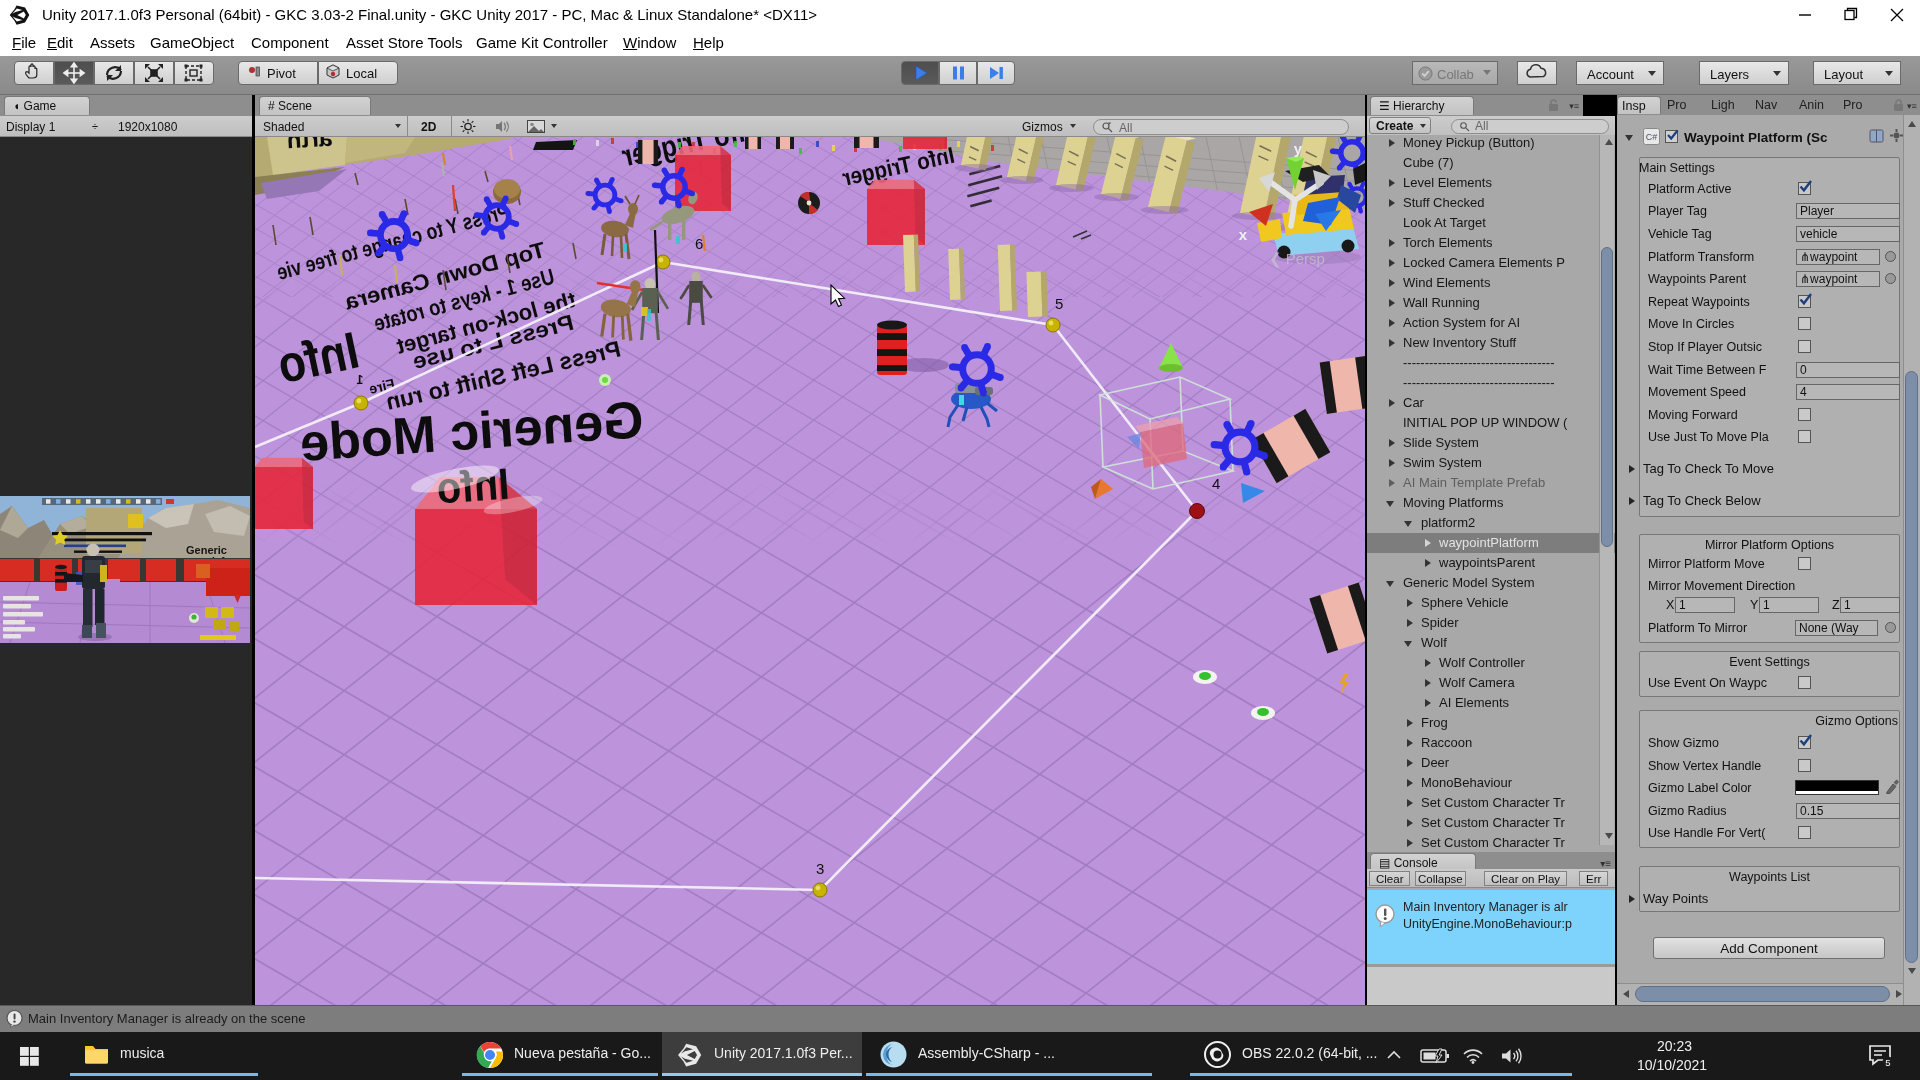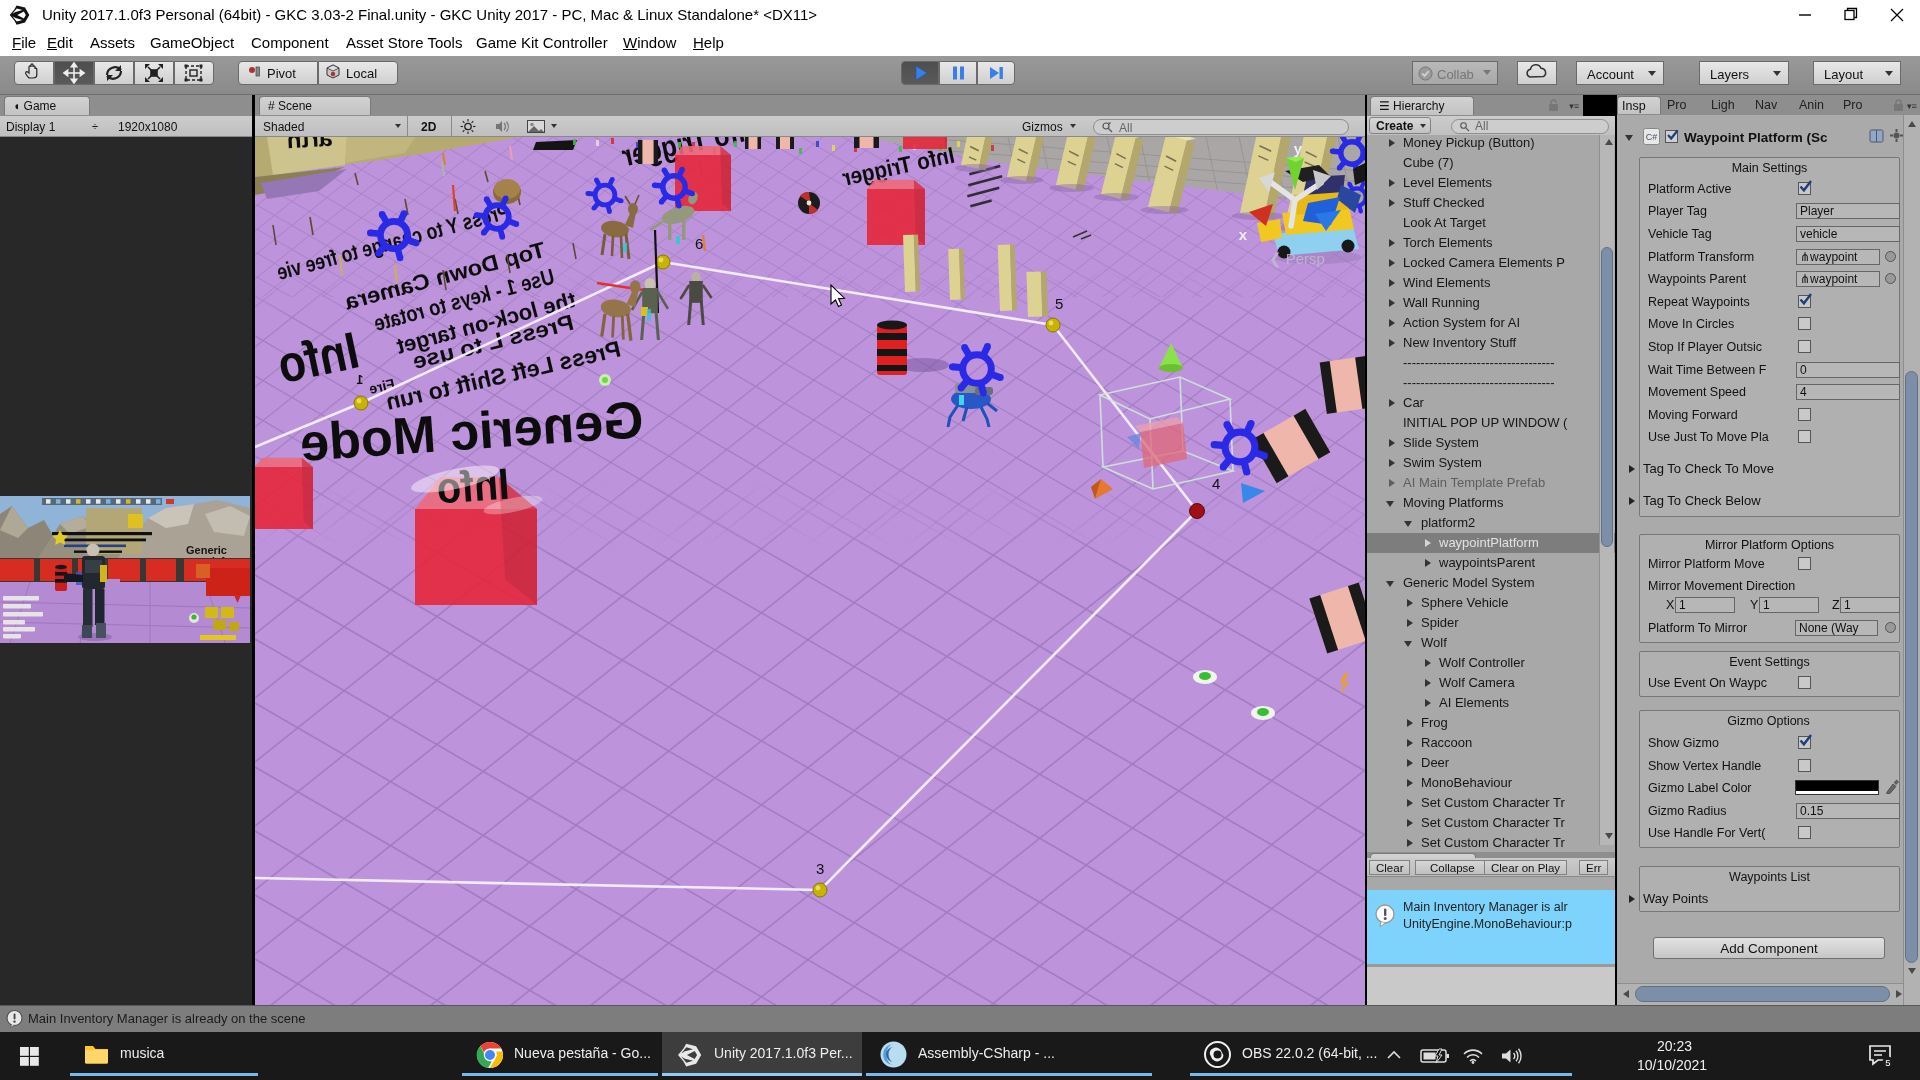--- a/index.html
+++ b/index.html
@@ -1361,23 +1361,23 @@
   <div style="position:absolute;right:1px;top:0;width:15px;height:710px;background:#b7b7b7;border-left:1px solid #909090"></div>
   <div style="position:absolute;right:2px;top:4px;width:0;height:0;border-left:4.5px solid transparent;border-right:4.5px solid transparent;border-bottom:6px solid #4a4a4a"></div>
   <div style="position:absolute;right:2px;top:698px;width:0;height:0;border-left:4.5px solid transparent;border-right:4.5px solid transparent;border-top:6px solid #4a4a4a"></div>
   <div style="position:absolute;right:2px;top:112px;width:12px;height:300px;background:#7d8fa8;border:1px solid #5f7189;border-radius:6px"></div>
 </div>
 
 <div id="console">
   <div style="position:absolute;left:0;top:0;width:248px;height:19px;background:#8e8e8e"></div>
   <div class="tab" style="left:3px;top:1px;width:106px;height:17px;font-size:12px">▤ Console</div>
   <div style="position:absolute;right:4px;top:6px;font-size:10px;color:#333">▾≡</div>
-  <div style="position:absolute;left:0;top:6px;width:248px;height:19px;background:linear-gradient(#cbcbcb,#bcbcbc);border-bottom:1px solid #8a8a8a">
+  <div style="position:absolute;left:0;top:17px;width:248px;height:19px;background:linear-gradient(#cbcbcb,#bcbcbc);border-bottom:1px solid #8a8a8a">
     <span style="position:absolute;left:2px;top:1.5px;height:15px;background:linear-gradient(#d6d6d6,#c0c0c0);border:1px solid #828282;font-size:11.5px;color:#111;padding:1px 6px">Clear</span>
-    <span style="position:absolute;left:48px;top:1.5px;height:15px;background:linear-gradient(#d6d6d6,#c0c0c0);border:1px solid #828282;font-size:11.5px;color:#111;padding:1px 14px">Collapse</span>
+    <span style="position:absolute;left:48px;top:1.5px;height:15px;background:linear-gradient(#d6d6d6,#c0c0c0);border:1px solid #828282;font-size:11.5px;color:#111;padding:1px 2px">Collapse</span>
     <span style="position:absolute;left:117px;top:1.5px;height:15px;background:linear-gradient(#d6d6d6,#c0c0c0);border:1px solid #828282;font-size:11.5px;color:#111;padding:1px 6px">Clear on Play</span>
     <span style="position:absolute;left:212px;top:1.5px;height:15px;background:linear-gradient(#d6d6d6,#c0c0c0);border:1px solid #828282;font-size:11.5px;color:#111;padding:1px 6px">Err</span>
   </div>
   <div style="position:absolute;left:0;top:38px;width:248px;height:74px;background:#7dd3fc">
     <svg style="position:absolute;left:5px;top:12px" width="26" height="26" viewBox="0 0 26 26">
         <circle cx="13" cy="12" r="9" fill="#fdfdfd" stroke="#999" stroke-width="1.4"></circle>
         <path d="M9 20 l-1 5 l5-4" fill="#fdfdfd" stroke="#999" stroke-width="1"></path>
         <rect x="12" y="6.5" width="2.4" height="7.5" rx="1" fill="#555"></rect>
         <circle cx="13.2" cy="16.5" r="1.5" fill="#555"></circle>
       </svg>
@@ -1421,21 +1421,21 @@
       <circle cx="7.5" cy="7.5" r="3" fill="#555"></circle>
       <g stroke="#555" stroke-width="2">
         <line x1="7.5" y1="1" x2="7.5" y2="4"></line>
         <line x1="7.5" y1="11" x2="7.5" y2="14"></line>
         <line x1="1" y1="7.5" x2="4" y2="7.5"></line>
         <line x1="11" y1="7.5" x2="14" y2="7.5"></line>
       </g>
     </svg>
 
   <div class="ibox" style="top:62px;height:360px"></div>
-  <div style="position:absolute;left:22px;top:66px;width:261px;text-align:center;font-size:12.5px;color:#111">Main Settings</div>
+  <div style="position:absolute;left:22px;top:66px;width:261px;text-align:left;font-size:12.5px;color:#111">Main Settings</div>
   <span class="ilabel" style="left:31px;top:87px">Platform Active</span>
     <div class="icheck" style="left:181px;top:87px"></div>
     <svg style="position:absolute;left:181px;top:84px" width="15" height="15" viewBox="0 0 15 15">
       <path d="M2.5 7.5 l3.4 3.8 L13 2" fill="none" stroke="#1e3f7e" stroke-width="2.4"></path>
     </svg>
   <span class="ilabel" style="left:31px;top:109px">Player Tag</span>
     <div class="ifield" style="left:179px;top:108px;width:104px">Player</div>
   <span class="ilabel" style="left:31px;top:132px">Vehicle Tag</span>
     <div class="ifield" style="left:179px;top:131px;width:104px">vehicle</div>
   <span class="ilabel" style="left:31px;top:155px">Platform Transform</span>
@@ -1480,21 +1480,21 @@
   <span class="ilabel" style="left:31px;top:526px">Platform To Mirror</span>
     <div class="ifield" style="left:178px;top:525px;width:83px">None (Way</div>
     <span style="position:absolute;left:268px;top:527px;width:11px;height:11px;border:1.5px solid #555;border-radius:50%;background:#999"></span>
 
   <div class="ibox" style="top:556px;height:46px"></div>
   <div style="position:absolute;left:22px;top:560px;width:261px;text-align:center;font-size:12.5px;color:#111">Event Settings</div>
   <span class="ilabel" style="left:31px;top:581px">Use Event On Waypc</span>
     <div class="icheck" style="left:181px;top:581px"></div>
 
   <div class="ibox" style="top:615px;height:138px"></div>
-  <div style="position:absolute;left:22px;top:619px;width:259px;text-align:center;font-size:12.5px;color:#111">Gizmo Options</div>
+  <div style="position:absolute;left:22px;top:619px;width:259px;text-align:right;font-size:12.5px;color:#111">Gizmo Options</div>
   <span class="ilabel" style="left:31px;top:641px">Show Gizmo</span>
     <div class="icheck" style="left:181px;top:641px"></div>
     <svg style="position:absolute;left:181px;top:638px" width="15" height="15" viewBox="0 0 15 15">
       <path d="M2.5 7.5 l3.4 3.8 L13 2" fill="none" stroke="#1e3f7e" stroke-width="2.4"></path>
     </svg>
   <span class="ilabel" style="left:31px;top:664px">Show Vertex Handle</span>
     <div class="icheck" style="left:181px;top:664px"></div>
   <span class="ilabel" style="left:31px;top:686px">Gizmo Label Color</span>
   <div style="position:absolute;left:178px;top:685px;width:84px;height:15px;border:1px solid #333;background:#000"></div>
   <div style="position:absolute;left:179px;top:696px;width:82px;height:3px;background:#fff"></div>

